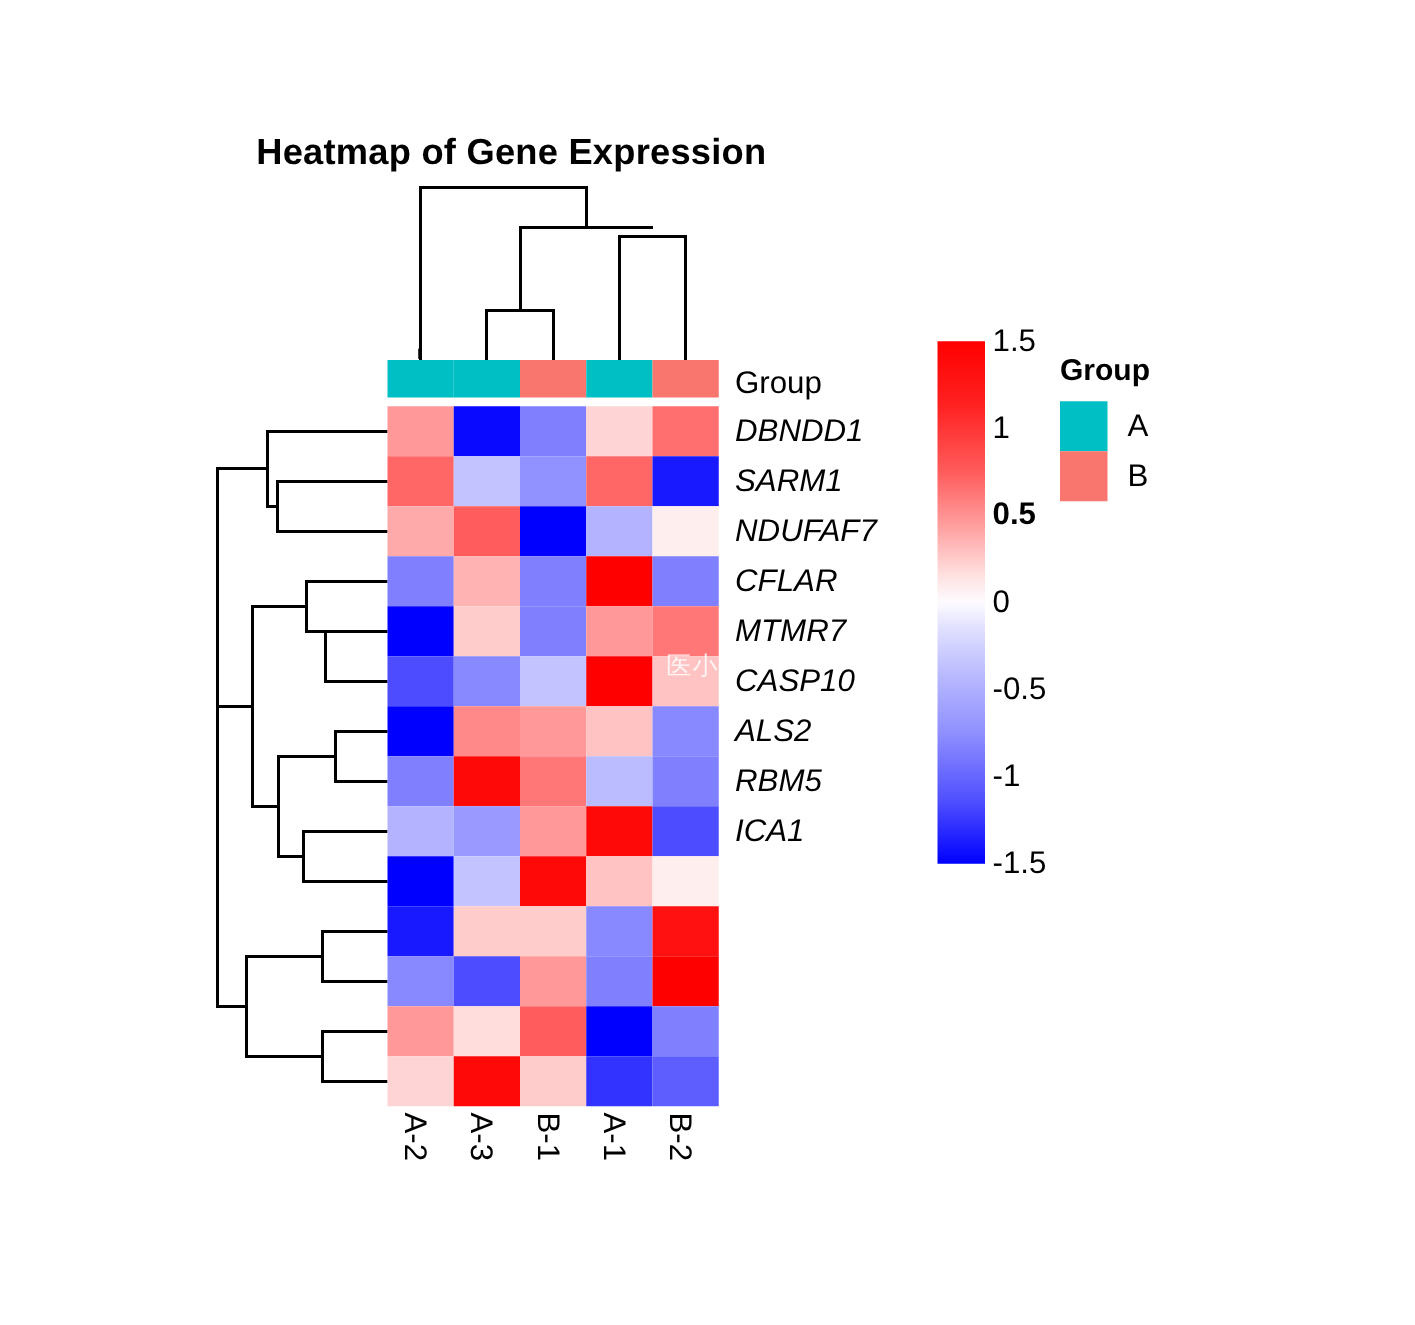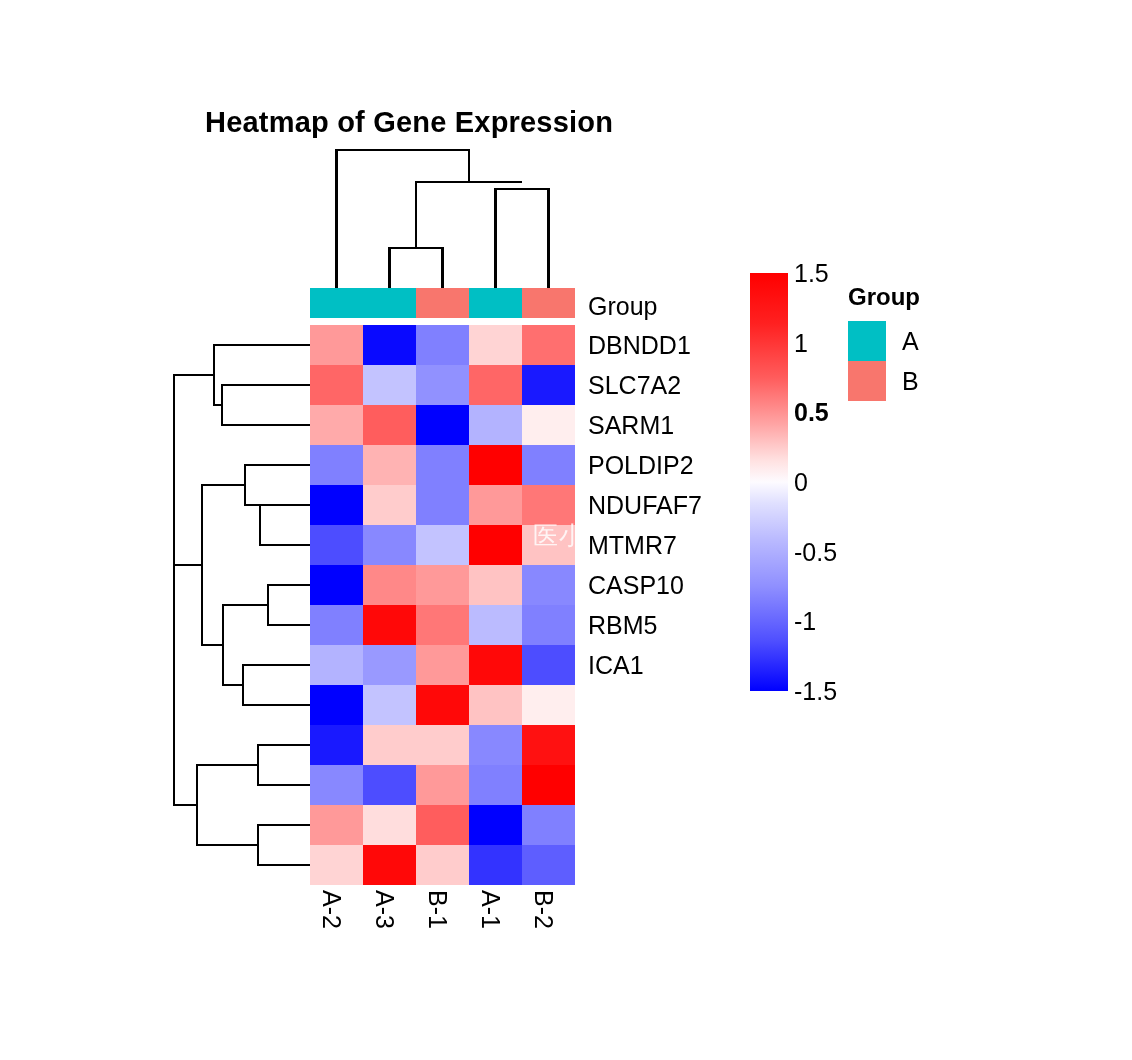--- a/index.html
+++ b/index.html
@@ -18,21 +18,21 @@
 
   
   #annobar{left:310px;top:288px;width:265px;height:30px;display:flex;}
   .anno-cell{width:53px;height:30px;}
   #anno-label{left:588px;top:291px;font-size:25px;line-height:30px;white-space:nowrap;}
 
   
   .coltick{position:absolute;width:2px;height:8px;background:#000;top:-9px;}
 
   
-  #rowlabels{left:588px;top:325px;width:250px;height:560px;}
+  #rowlabels{left:588px;top:325px;width:250px;height:560px;font-style:italic;}
   .rowlabel{height:40px;line-height:40px;font-size:25px;white-space:nowrap;}
 
   
   #collabels{left:310px;top:888px;width:265px;height:80px;}
   .collabel{position:absolute;width:40px;text-align:left;font-size:25px;
             white-space:nowrap;transform-origin:0 0;transform:rotate(90deg);}
 
   
   svg.dendro{display:block;}
   #coldendro{left:310px;top:145px;}
@@ -49,21 +49,21 @@
              transform:translateY(-50%);}
 
   
   #glegend{left:848px;top:283px;}
   #glegend-title{font-size:24px;font-weight:bold;margin-bottom:10px;}
   .gl-row{display:flex;align-items:center;height:40px;}
   .gl-swatch{width:38px;height:40px;}
   .gl-text{font-size:25px;margin-left:16px;}
 
   
-  #watermark{left:533px;top:519px;font-size:25px;color:rgba(255,255,255,.82);
+  #watermark{left:533px;top:519px;font-size:20px;color:rgba(255,255,255,.82);
              white-space:nowrap;pointer-events:none;letter-spacing:1px;}
 </style>
 </head>
 <body>
 
 <div class="abs" id="title">Heatmap of Gene Expression</div>
 
 <svg class="abs dendro" id="coldendro" width="265" height="143">
   <g stroke="#000" stroke-width="2.4" fill="none" shape-rendering="crispEdges">
 
@@ -223,26 +223,26 @@
       <div class="hm-cell" style="background: rgb(255, 212, 212);"></div>
       <div class="hm-cell" style="background: rgb(255, 8, 8);"></div>
       <div class="hm-cell" style="background: rgb(255, 204, 204);"></div>
       <div class="hm-cell" style="background: rgb(51, 51, 255);"></div>
       <div class="hm-cell" style="background: rgb(94, 94, 255);"></div>
     </div>
   </div>
 
 <div class="abs" id="rowlabels">
     <div class="rowlabel">DBNDD1</div>
-    <div class="rowlabel">SLC7A2</div>
     <div class="rowlabel">SARM1</div>
-    <div class="rowlabel">POLDIP2</div>
     <div class="rowlabel">NDUFAF7</div>
+    <div class="rowlabel">CFLAR</div>
     <div class="rowlabel">MTMR7</div>
     <div class="rowlabel">CASP10</div>
+    <div class="rowlabel">ALS2</div>
     <div class="rowlabel">RBM5</div>
     <div class="rowlabel">ICA1</div>
   </div>
 
 <div class="abs" id="collabels">
     <div class="collabel" style="left: 36px; top: 2px;">A-2</div>
     <div class="collabel" style="left: 89px; top: 2px;">A-3</div>
     <div class="collabel" style="left: 142px; top: 2px;">B-1</div>
     <div class="collabel" style="left: 195px; top: 2px;">A-1</div>
     <div class="collabel" style="left: 248px; top: 2px;">B-2</div>

